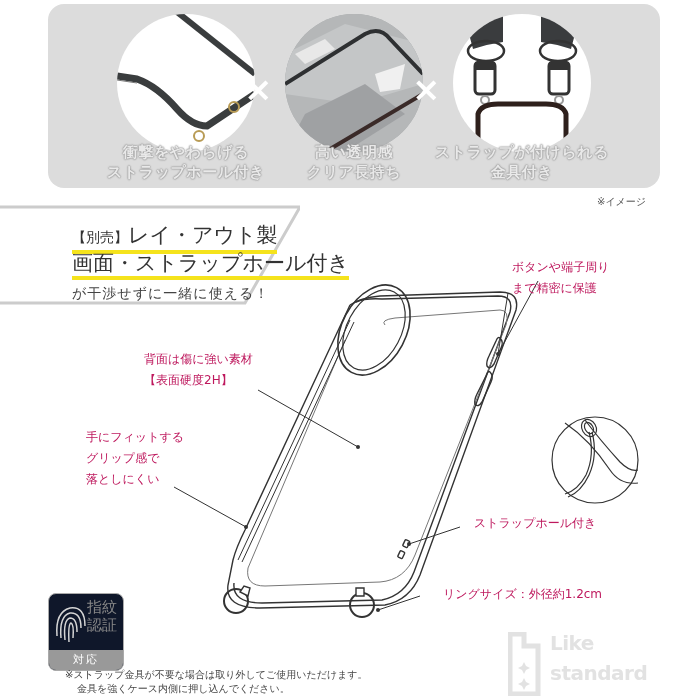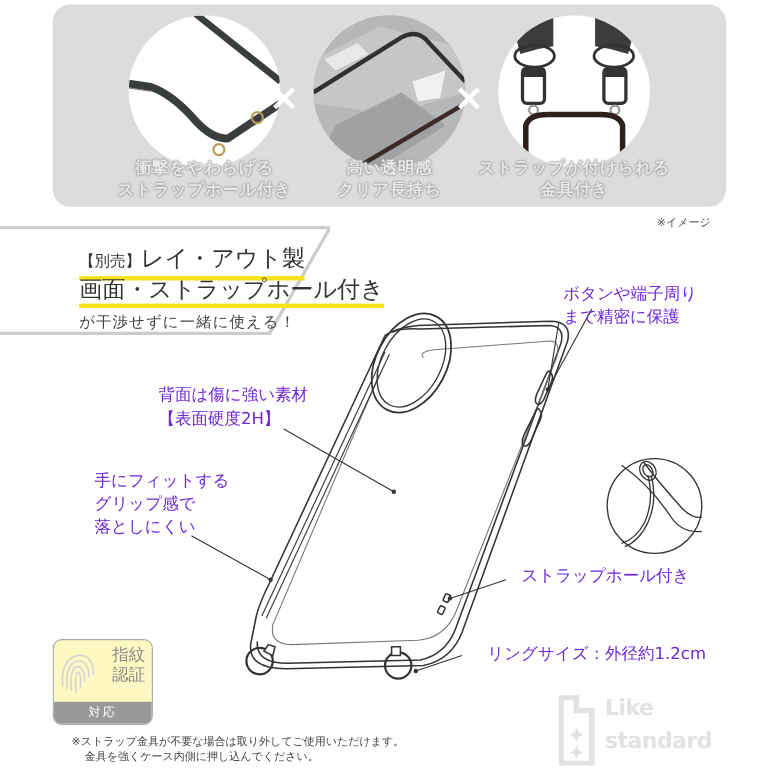--- a/index.html
+++ b/index.html
@@ -47,25 +47,25 @@
     .banner-line1 .bracket { font-size: 14px; text-align: right; }
     .banner-line2 {
       left: 72px; top: 250px; font-size: 21px; line-height: 26px; color: #333;
       border-bottom: 4px solid #f5e31c;
     }
     .banner-line3 {
       left: 72px; top: 284px; font-size: 14px; line-height: 18px; color: #444;
       letter-spacing: 1px;
     }
     .label {
-      font-size: 15px; line-height: 21px; color: #6d28d9; white-space: nowrap;
+      font-size: 12px; line-height: 21px; color: #be185d; white-space: nowrap;
     }
     .badge {
-      left: 48px; top: 581px; width: 74px; height: 76px; border: 1.5px solid #aaaaaa;
-      border-radius: 8px; overflow: hidden; background: #fef9c3; padding-left: 15px;
+      left: 48px; top: 593px; width: 74px; height: 76px; border: 1.5px solid #aaaaaa;
+      border-radius: 8px; overflow: hidden; background: #0f172a;
     }
     .badge .badge-top {
       position: absolute; left: 0; top: 0; right: 0; height: 56px;
     }
     .badge .badge-text {
       position: absolute; right: 6px; top: 4px; font-size: 15px; line-height: 18px;
       color: #888888; text-align: left;
     }
     .badge .badge-bottom {
       position: absolute; left: 0; right: 0; bottom: 0; height: 20px;

